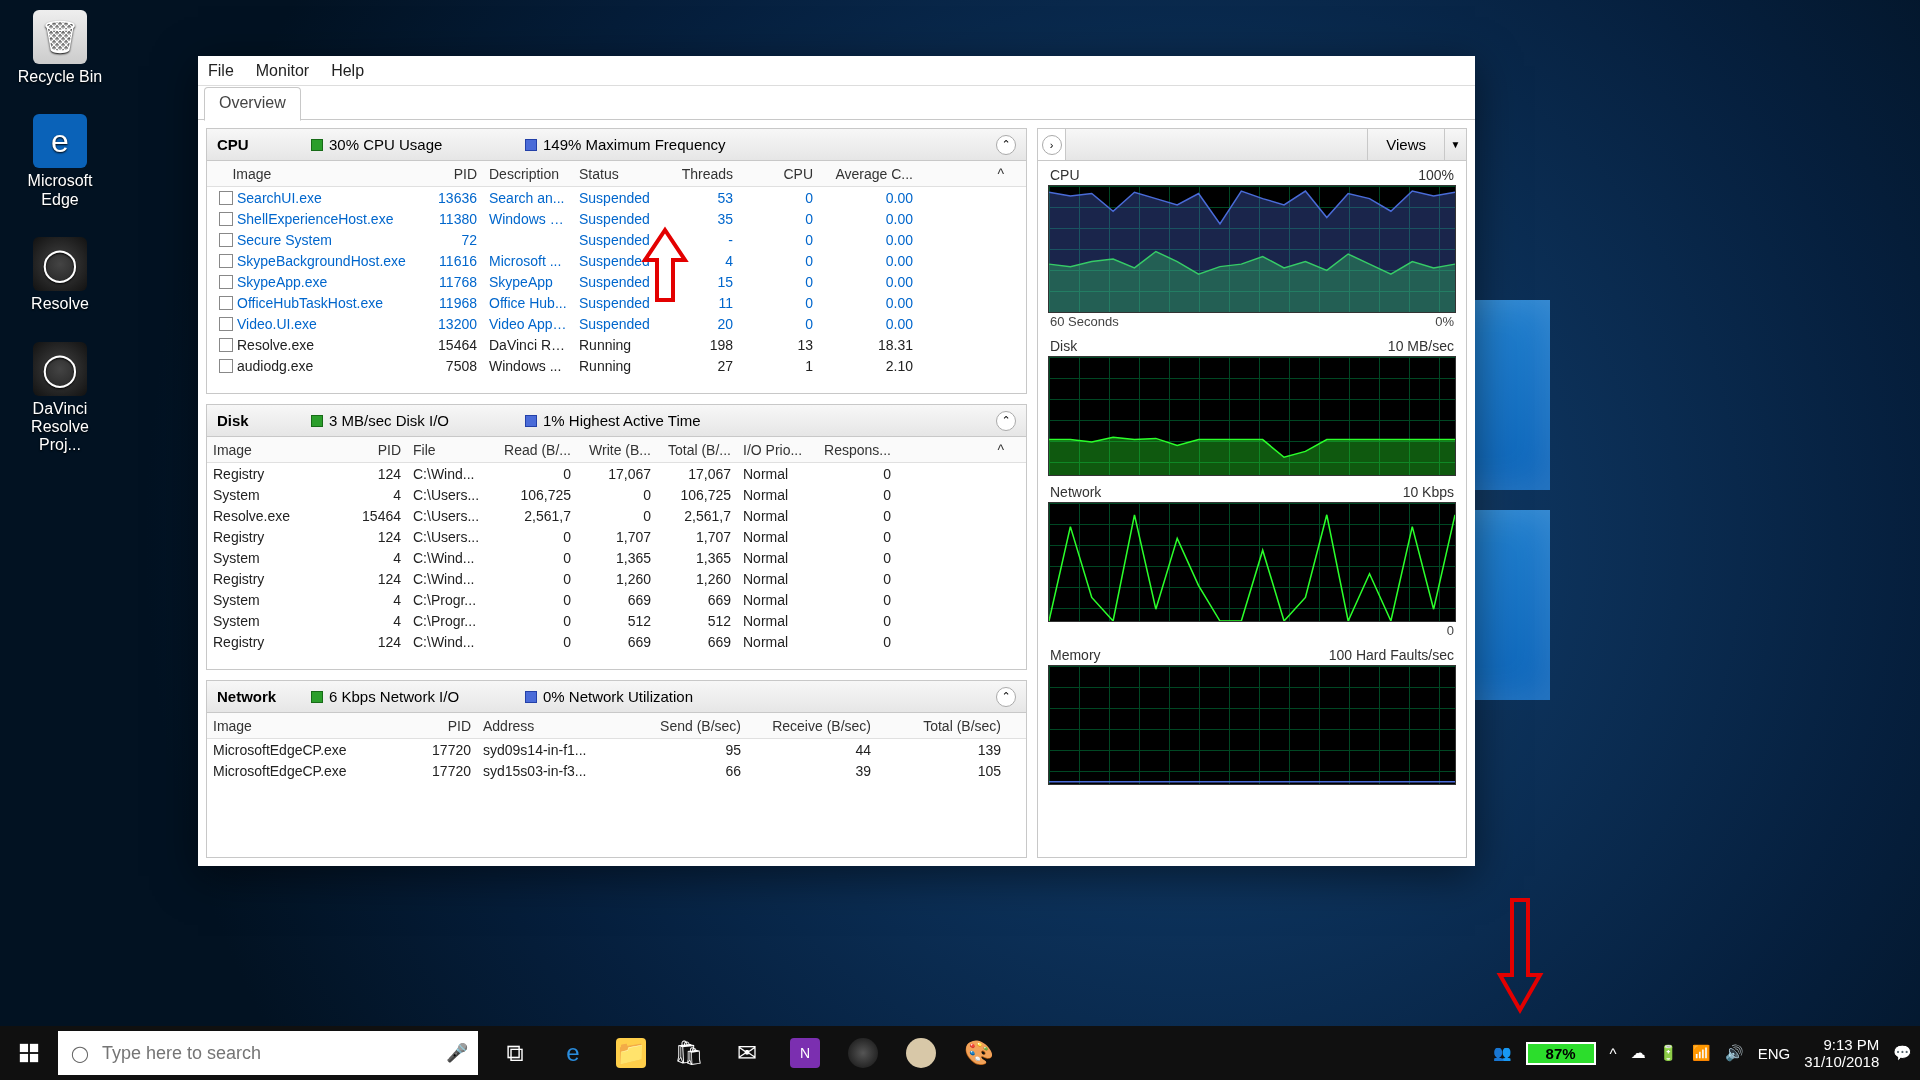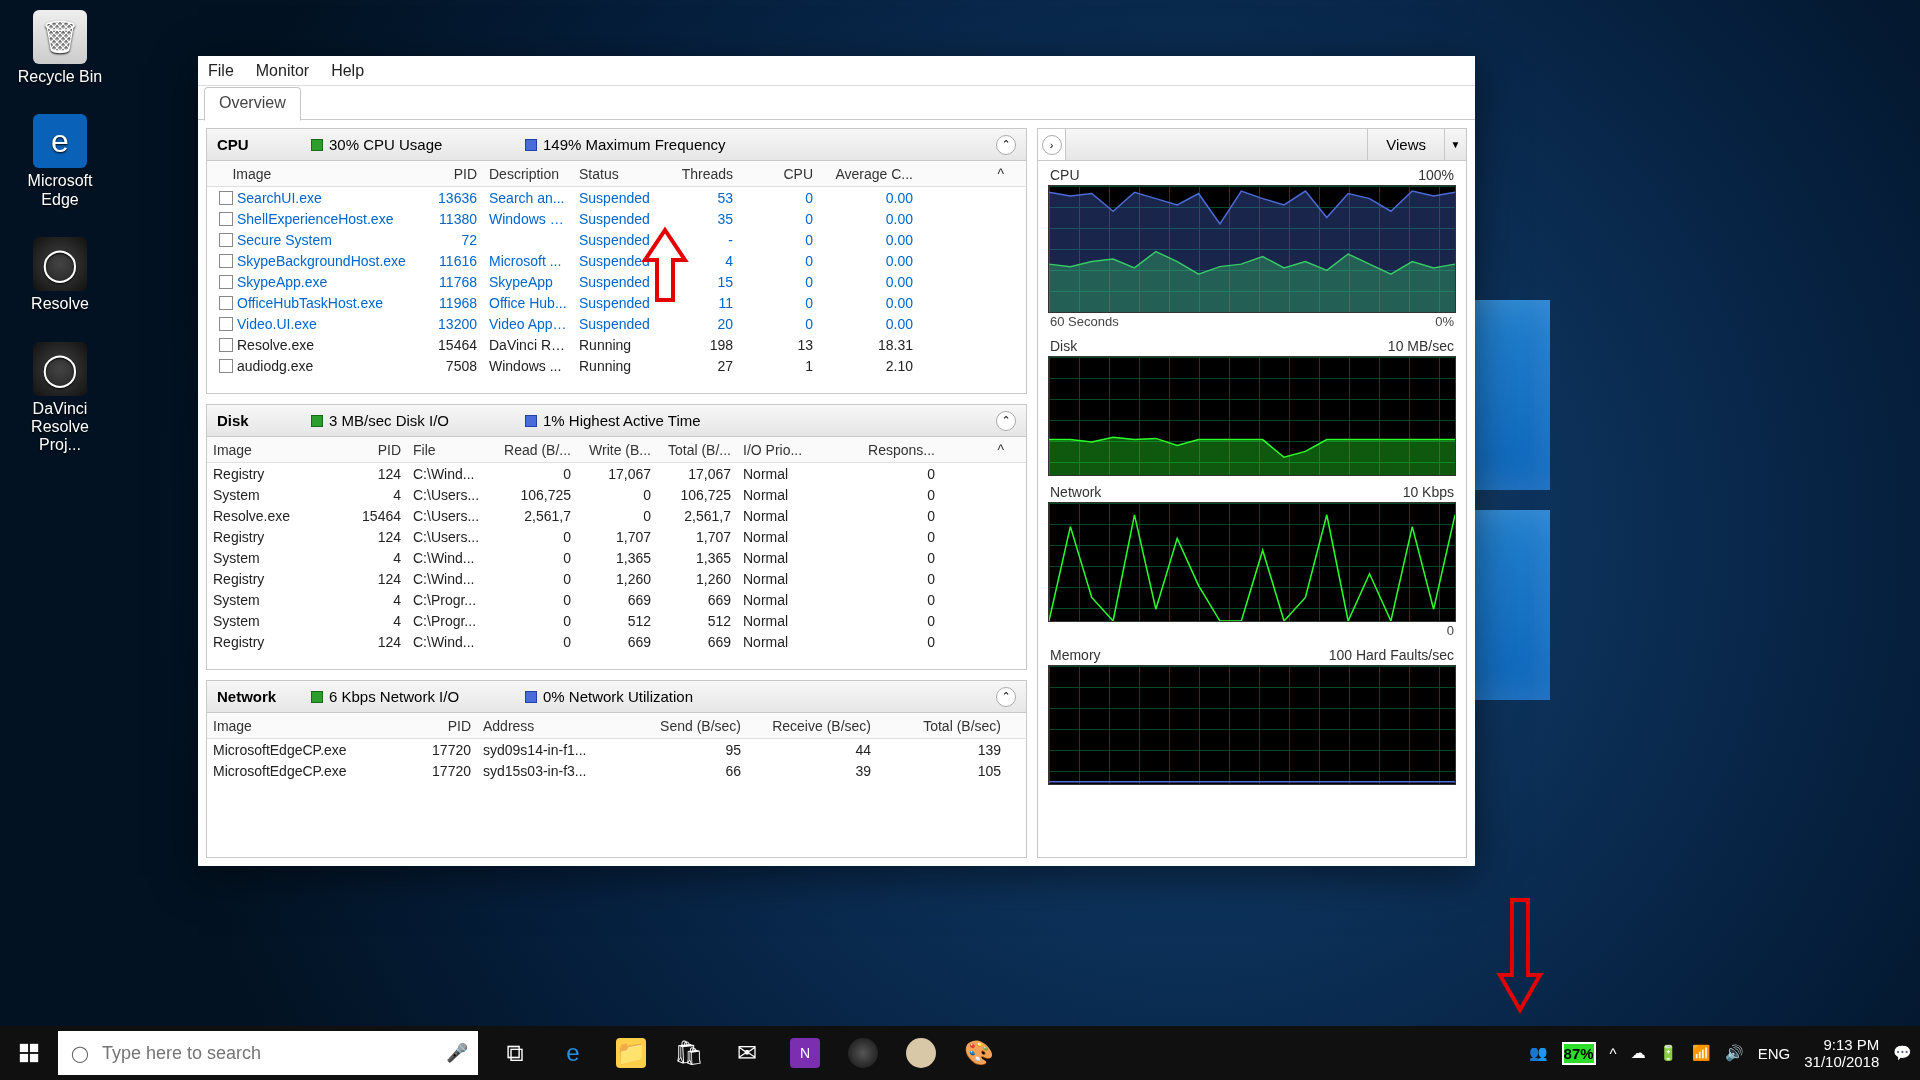--- a/index.html
+++ b/index.html
@@ -54,21 +54,21 @@
 
   .cols{display:flex;height:26px;align-items:center;font-size:14px;color:#333;border-bottom:1px solid #e0e0e0;background:#fafafa;padding-right:16px;}
   .cols div,.row div{padding:0 6px;overflow:hidden;text-overflow:ellipsis;white-space:nowrap;}
   .rows{flex:1;overflow-y:auto;overflow-x:hidden;font-size:14px;color:#222;}
   .row{display:flex;height:21px;align-items:center;}
   .row.link{color:#0066cc;}
   .row .cb{width:14px;height:14px;border:1px solid #888;margin-left:6px;margin-right:4px;flex-shrink:0;}
   
   .c-img{flex:0 0 210px;display:flex;align-items:center;} .c-pid{flex:0 0 66px;text-align:right;} .c-desc{flex:0 0 90px;} .c-stat{flex:0 0 86px;} .c-thr{flex:0 0 80px;text-align:right;} .c-cpu{flex:0 0 80px;text-align:right;} .c-avg{flex:0 0 100px;text-align:right;}
   
-  .d-img{flex:0 0 140px;} .d-pid{flex:0 0 60px;text-align:right;} .d-file{flex:0 0 90px;} .d-r{flex:0 0 80px;text-align:right;} .d-w{flex:0 0 80px;text-align:right;} .d-t{flex:0 0 80px;text-align:right;} .d-io{flex:0 0 80px;} .d-rsp{flex:0 0 80px;text-align:right;margin-left:44px;}
+  .d-img{flex:0 0 140px;} .d-pid{flex:0 0 60px;text-align:right;} .d-file{flex:0 0 90px;} .d-r{flex:0 0 80px;text-align:right;} .d-w{flex:0 0 80px;text-align:right;} .d-t{flex:0 0 80px;text-align:right;} .d-io{flex:0 0 80px;} .d-rsp{flex:0 0 80px;text-align:right;}
   
   .n-img{flex:0 0 200px;} .n-pid{flex:0 0 70px;text-align:right;} .n-addr{flex:0 0 150px;} .n-s{flex:0 0 120px;text-align:right;} .n-r{flex:0 0 130px;text-align:right;} .n-t{flex:0 0 130px;text-align:right;}
 
   
   .charts-head{height:32px;background:linear-gradient(#f7f7f7,#e6e6e6);display:flex;align-items:center;border-bottom:1px solid #c8c8c8;}
   .charts-head .expand{width:28px;height:100%;display:flex;align-items:center;justify-content:center;border-right:1px solid #c8c8c8;background:#fff;}
   .charts-head .expand .coll{width:20px;height:20px;border:1px solid #aaa;border-radius:50%;display:flex;align-items:center;justify-content:center;font-size:11px;}
   .views-btn{margin-left:auto;display:flex;align-items:center;height:100%;border-left:1px solid #c8c8c8;}
   .views-btn span{padding:0 18px;font-size:15px;}
   .views-btn .dd{width:22px;border-left:1px solid #c8c8c8;height:100%;display:flex;align-items:center;justify-content:center;font-size:10px;}
@@ -92,21 +92,21 @@
   .taskbar{position:absolute;left:0;right:0;bottom:0;height:54px;background:#101010;display:flex;align-items:center;color:#fff;}
   .tb-start{width:58px;height:100%;display:flex;align-items:center;justify-content:center;}
   .tb-start svg{width:22px;height:22px;}
   .search{flex:0 0 420px;height:44px;background:#fff;display:flex;align-items:center;color:#666;margin-right:8px;}
   .search .sico{width:44px;display:flex;align-items:center;justify-content:center;}
   .search input{flex:1;border:none;outline:none;font-size:18px;color:#555;}
   .search .mic{width:40px;text-align:center;font-size:18px;}
   .tb-ico{width:58px;height:100%;display:flex;align-items:center;justify-content:center;font-size:24px;}
   .tb-ico .box{width:30px;height:30px;display:flex;align-items:center;justify-content:center;border-radius:4px;}
   .tray{margin-left:auto;display:flex;align-items:center;height:100%;gap:14px;padding-right:8px;font-size:15px;}
-  .battery{background:#2cdd2c;color:#000;padding:1px 0;border:2px solid #fff;font-weight:600;font-size:15px;}
+  .battery{background:#2cdd2c;color:#000;padding:1px 18px;border:2px solid #fff;font-weight:600;font-size:15px;}
   .clock{text-align:right;line-height:1.15;font-size:15px;}
   .sc{position:relative;}
   ::-webkit-scrollbar{width:16px;height:16px;}
   ::-webkit-scrollbar-track{background:#f0f0f0;}
   ::-webkit-scrollbar-thumb{background:#c0c0c0;}
 </style>
 </head>
 <body>
 
 <div class="wallpaper"></div>

